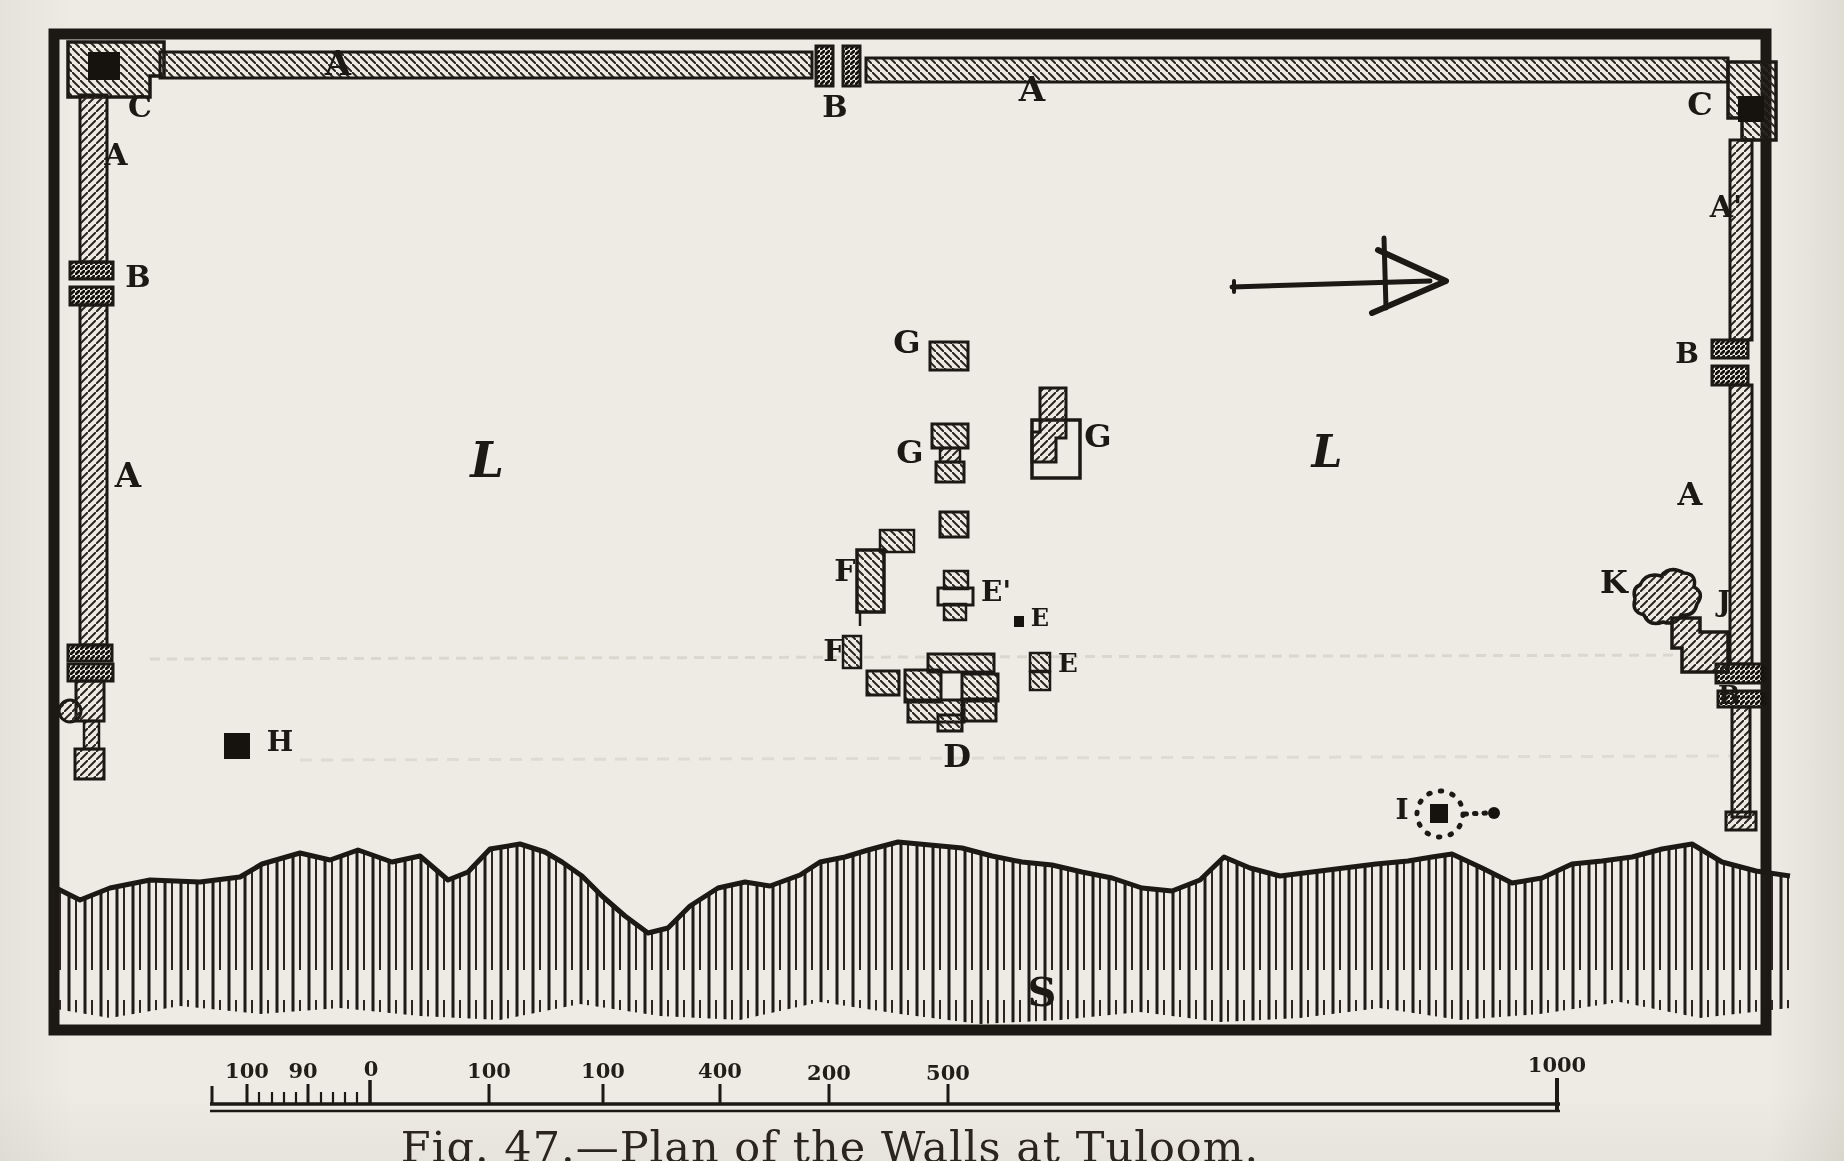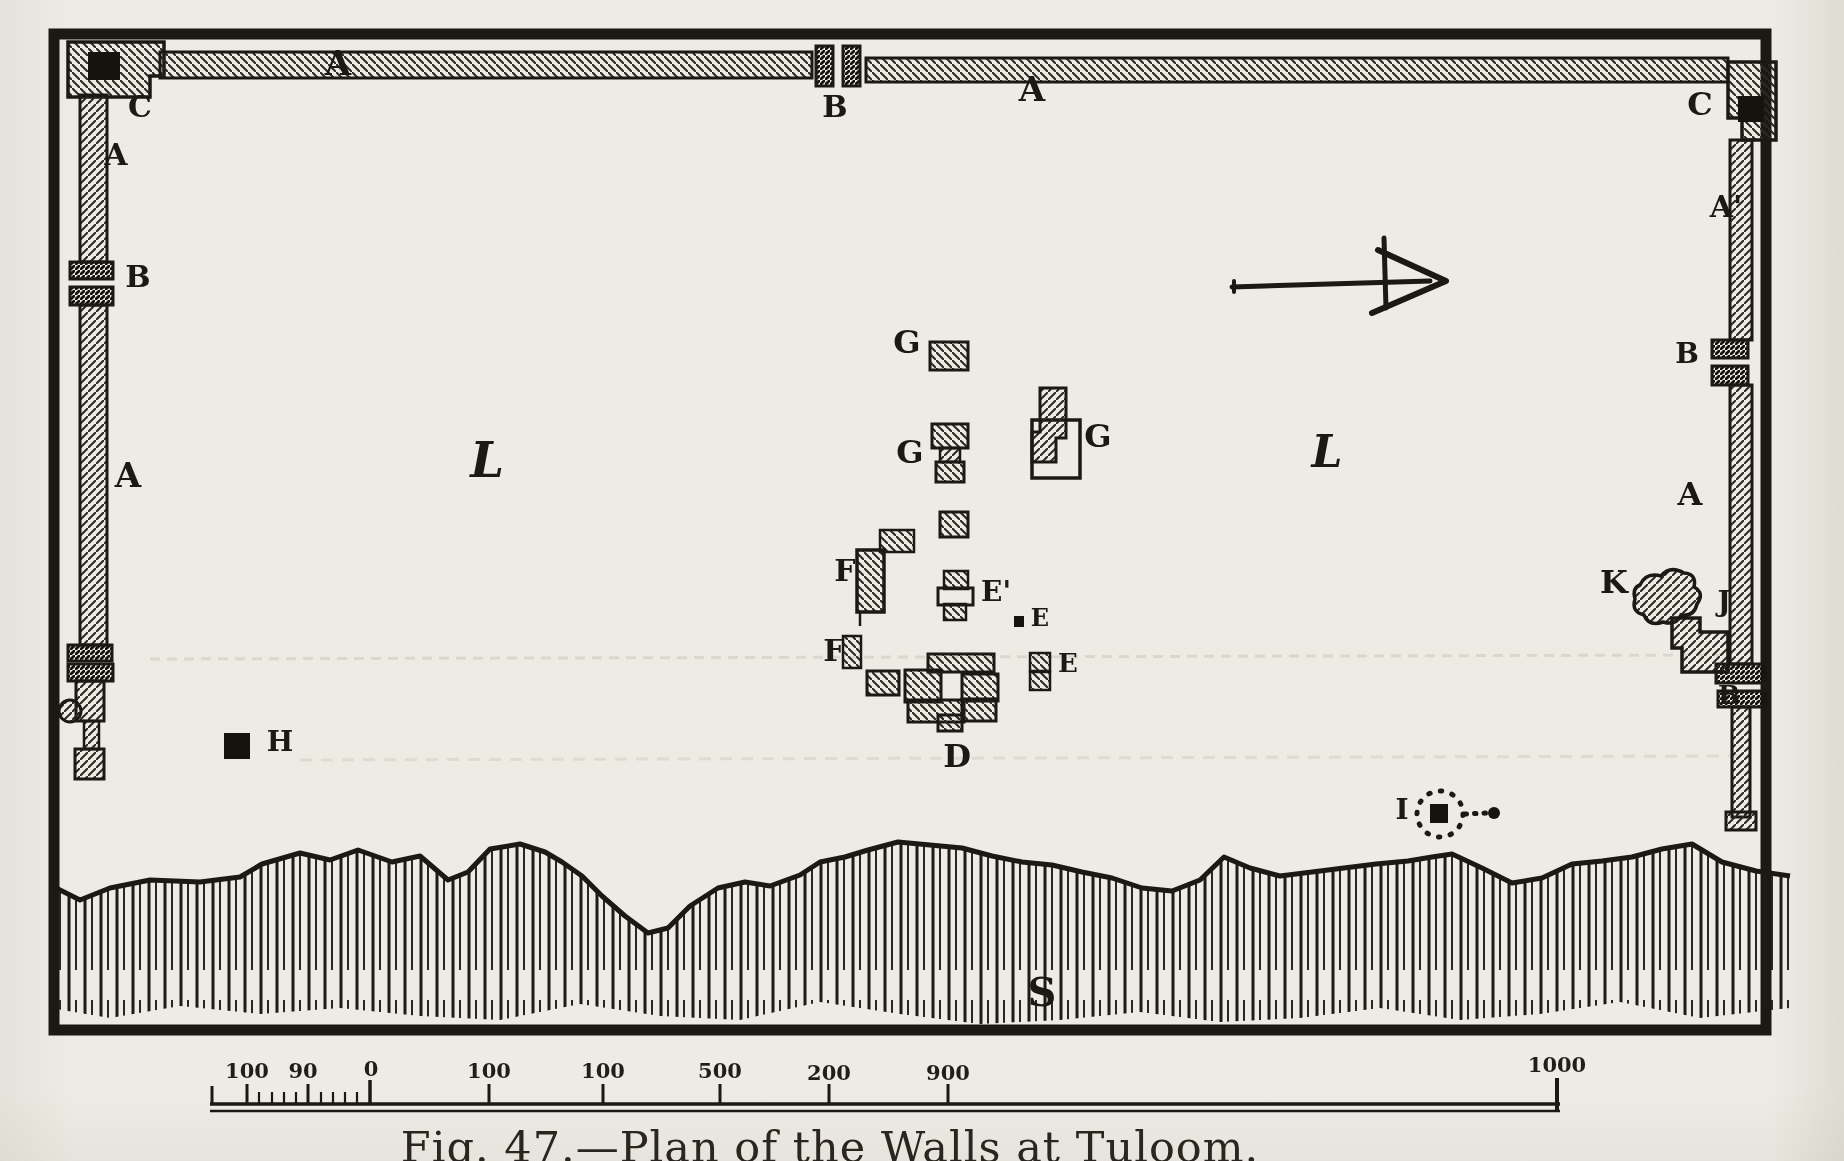--- a/index.html
+++ b/index.html
@@ -243,21 +243,21 @@
     <span class="lbl" style="left:1402px;top:796px;font-size:28px">I</span>
     <span class="lbl" style="left:1042px;top:972px;font-size:40px">S</span>
   </div>
 
   <div>
     <span class="scale-num" style="left:247px;top:1060px">100</span>
     <span class="scale-num" style="left:303px;top:1060px">90</span>
     <span class="scale-num" style="left:371px;top:1058px">0</span>
     <span class="scale-num" style="left:489px;top:1060px">100</span>
     <span class="scale-num" style="left:603px;top:1060px">100</span>
-    <span class="scale-num" style="left:720px;top:1060px">500</span>
+    <span class="scale-num" style="left:720px;top:1060px">400</span>
     <span class="scale-num" style="left:829px;top:1062px">200</span>
-    <span class="scale-num" style="left:948px;top:1062px">900</span>
+    <span class="scale-num" style="left:948px;top:1062px">500</span>
     <span class="scale-num" style="left:1557px;top:1054px">1000</span>
   </div>
 
   <span class="caption" style="left:830px;top:1122px">Fig. 47.—Plan of the Walls at Tuloom.</span>
 
 </div>
 
 </body></html>

